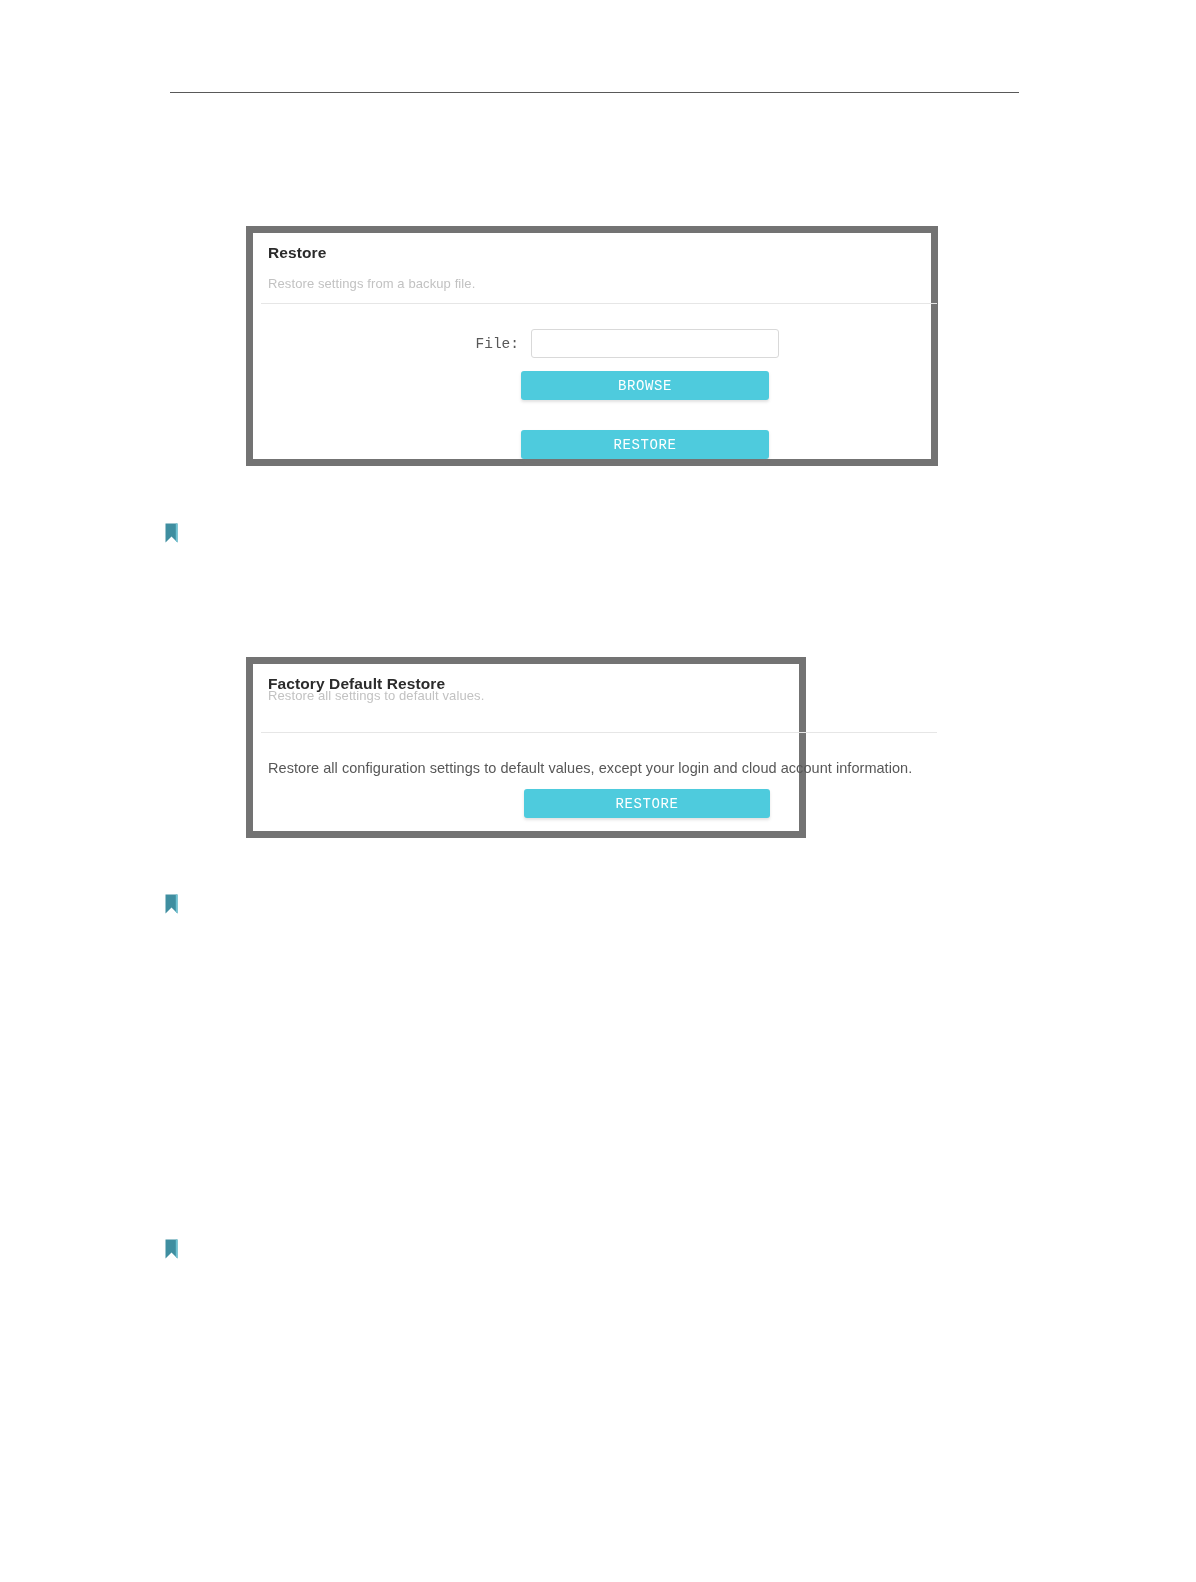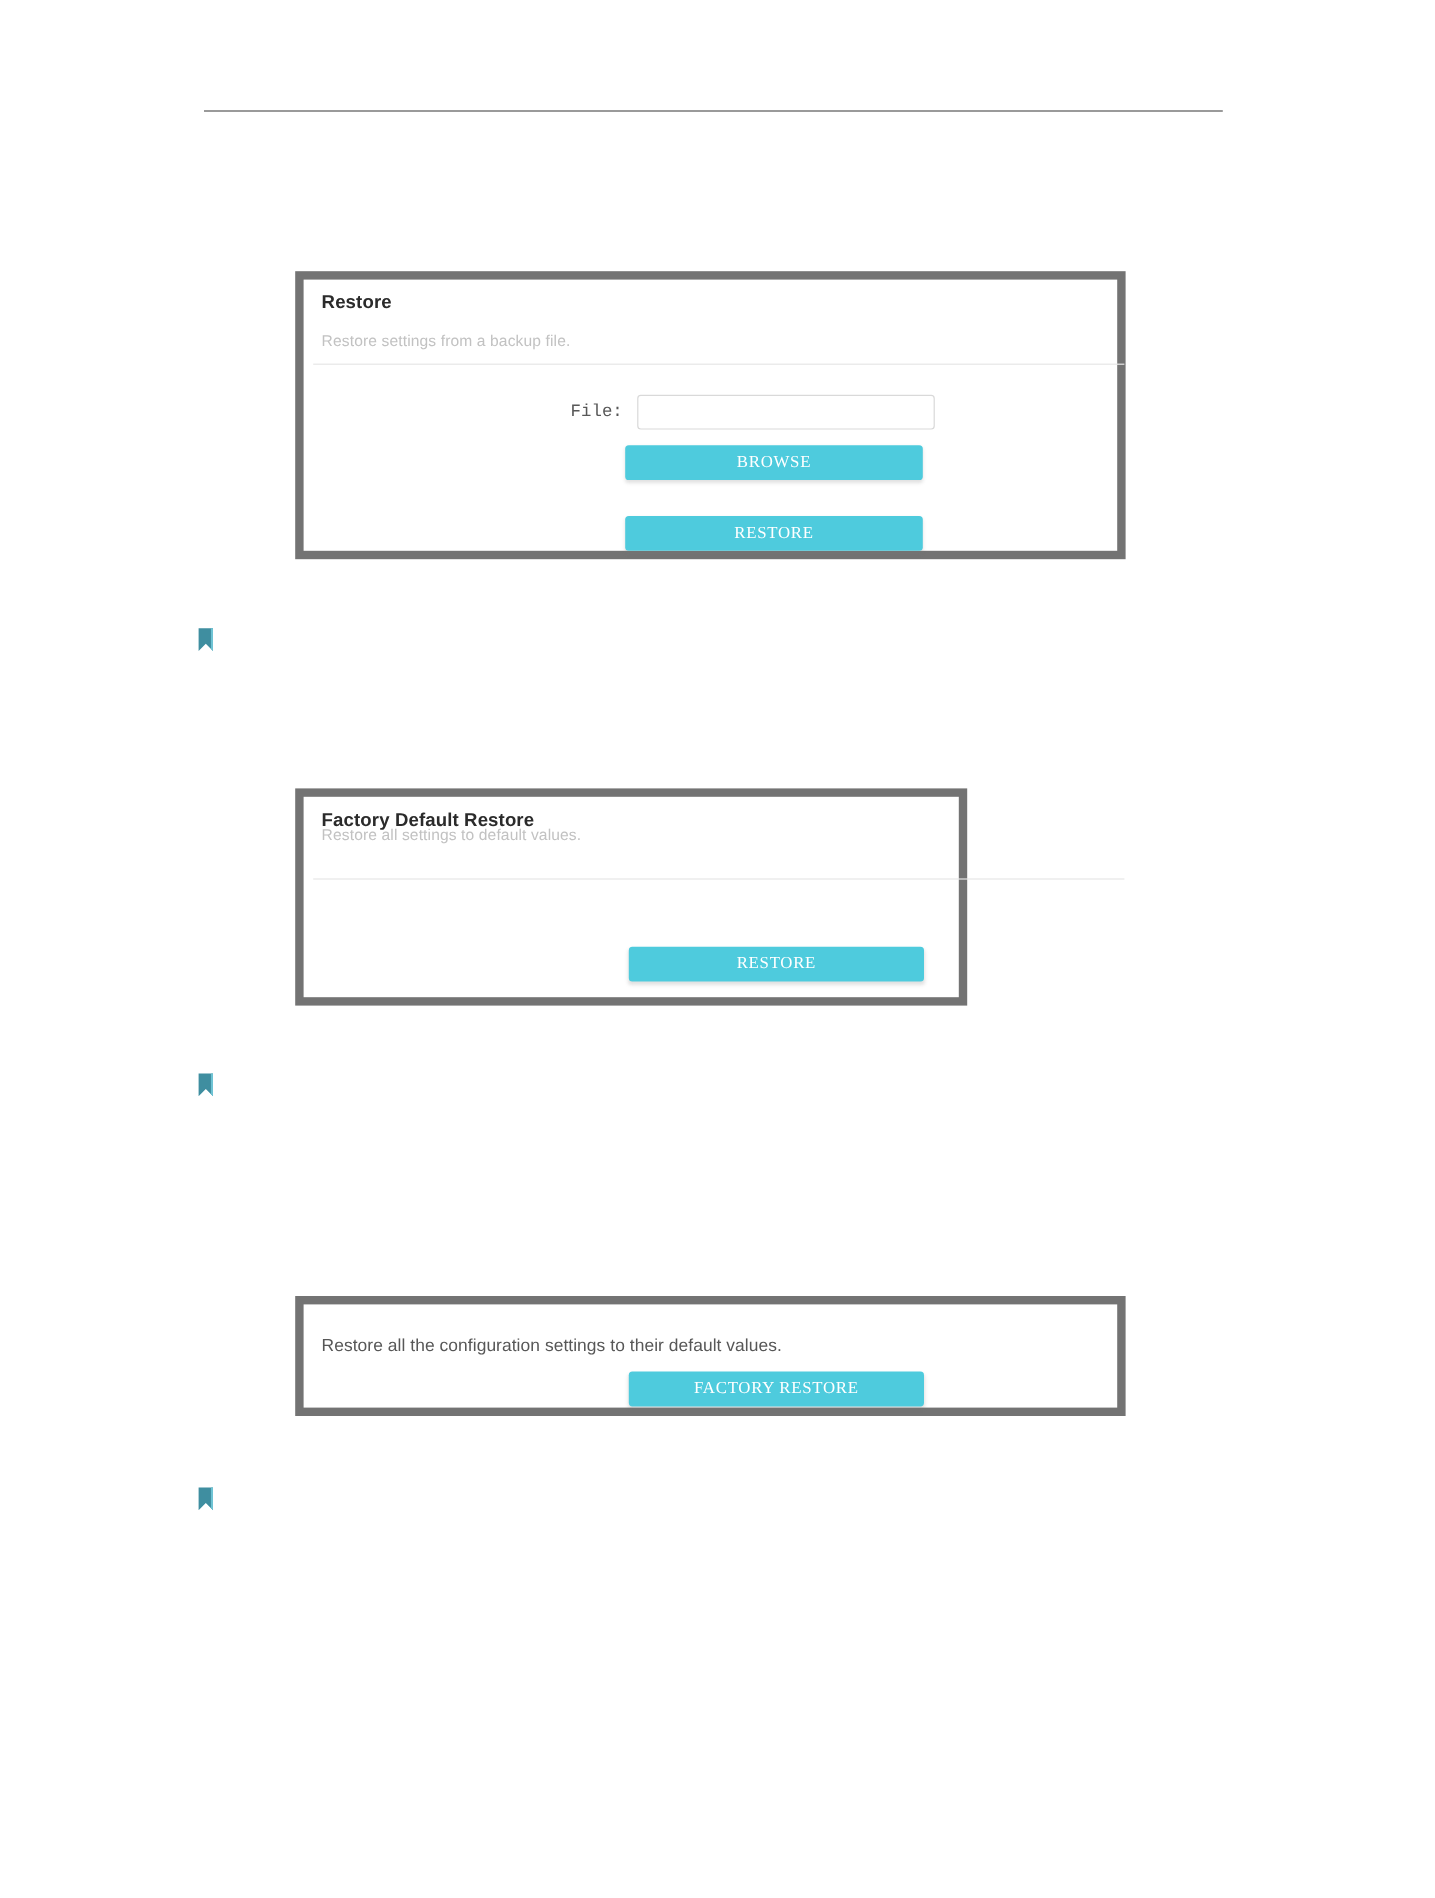--- a/index.html
+++ b/index.html
@@ -96,21 +96,21 @@
   .btn {
     position: absolute;
     display: flex;
     align-items: center;
     justify-content: center;
     height: 29px;
     border: none;
     border-radius: 3px;
     background: #4ecbdd;
     color: #ffffff;
-    font-family: Liberation Serif, serif;
+    font-family: Liberation Mono, monospace;
     font-size: 14px;
     letter-spacing: 0.6px;
     cursor: pointer;
     box-shadow: 0 2px 3px rgba(120,120,120,0.22);
   }
 
   
   .panel-text {
     position: absolute;
     font-size: 14.5px;
@@ -159,37 +159,32 @@
   </div>
 
   <div class="panel" style="left:246px; top:657px; width:560px; height:181px;">
 
     <div class="panel-title">Factory Default Restore</div>
 
     <div class="panel-subtitle" style="top:24px;">Restore all settings to default values.</div>
 
     <div class="panel-divider" style="left:8px; top:68px; width:676px;"></div>
 
+    <div class="panel-text" style="left:15px; top:96px;">Restore all configuration settings to default values, except your login and cloud account information.</div>
 
     <button class="btn" style="left:271px; top:125px; width:246px;">RESTORE</button>
   </div>
 
   <div class="note-icon" style="left:165px; top:894px;">
     <svg viewBox="0 0 13 20" width="13" height="20" aria-hidden="true">
       <path d="M0.5 0.5 H12.5 V19.5 L6.5 13.5 L0.5 19.5 Z" fill="#3f8ea0"></path>
       <path d="M10.8 0.5 H12.5 V19.5 L10.8 17.8 Z" fill="#6ec3d4"></path>
     </svg>
   </div>
 
-  <div class="panel" style="left:246px; top:1080px; width:692px; height:100px;">
-
-    <div class="panel-text" style="left:15px; top:27px;">Restore all the configuration settings to their default values.</div>
-
-    <button class="btn" style="left:271px; top:56px; width:246px;">FACTORY RESTORE</button>
-  </div>
 
   <div class="note-icon" style="left:165px; top:1239px;">
     <svg viewBox="0 0 13 20" width="13" height="20" aria-hidden="true">
       <path d="M0.5 0.5 H12.5 V19.5 L6.5 13.5 L0.5 19.5 Z" fill="#3f8ea0"></path>
       <path d="M10.8 0.5 H12.5 V19.5 L10.8 17.8 Z" fill="#6ec3d4"></path>
     </svg>
   </div>
 
 </div>
 

